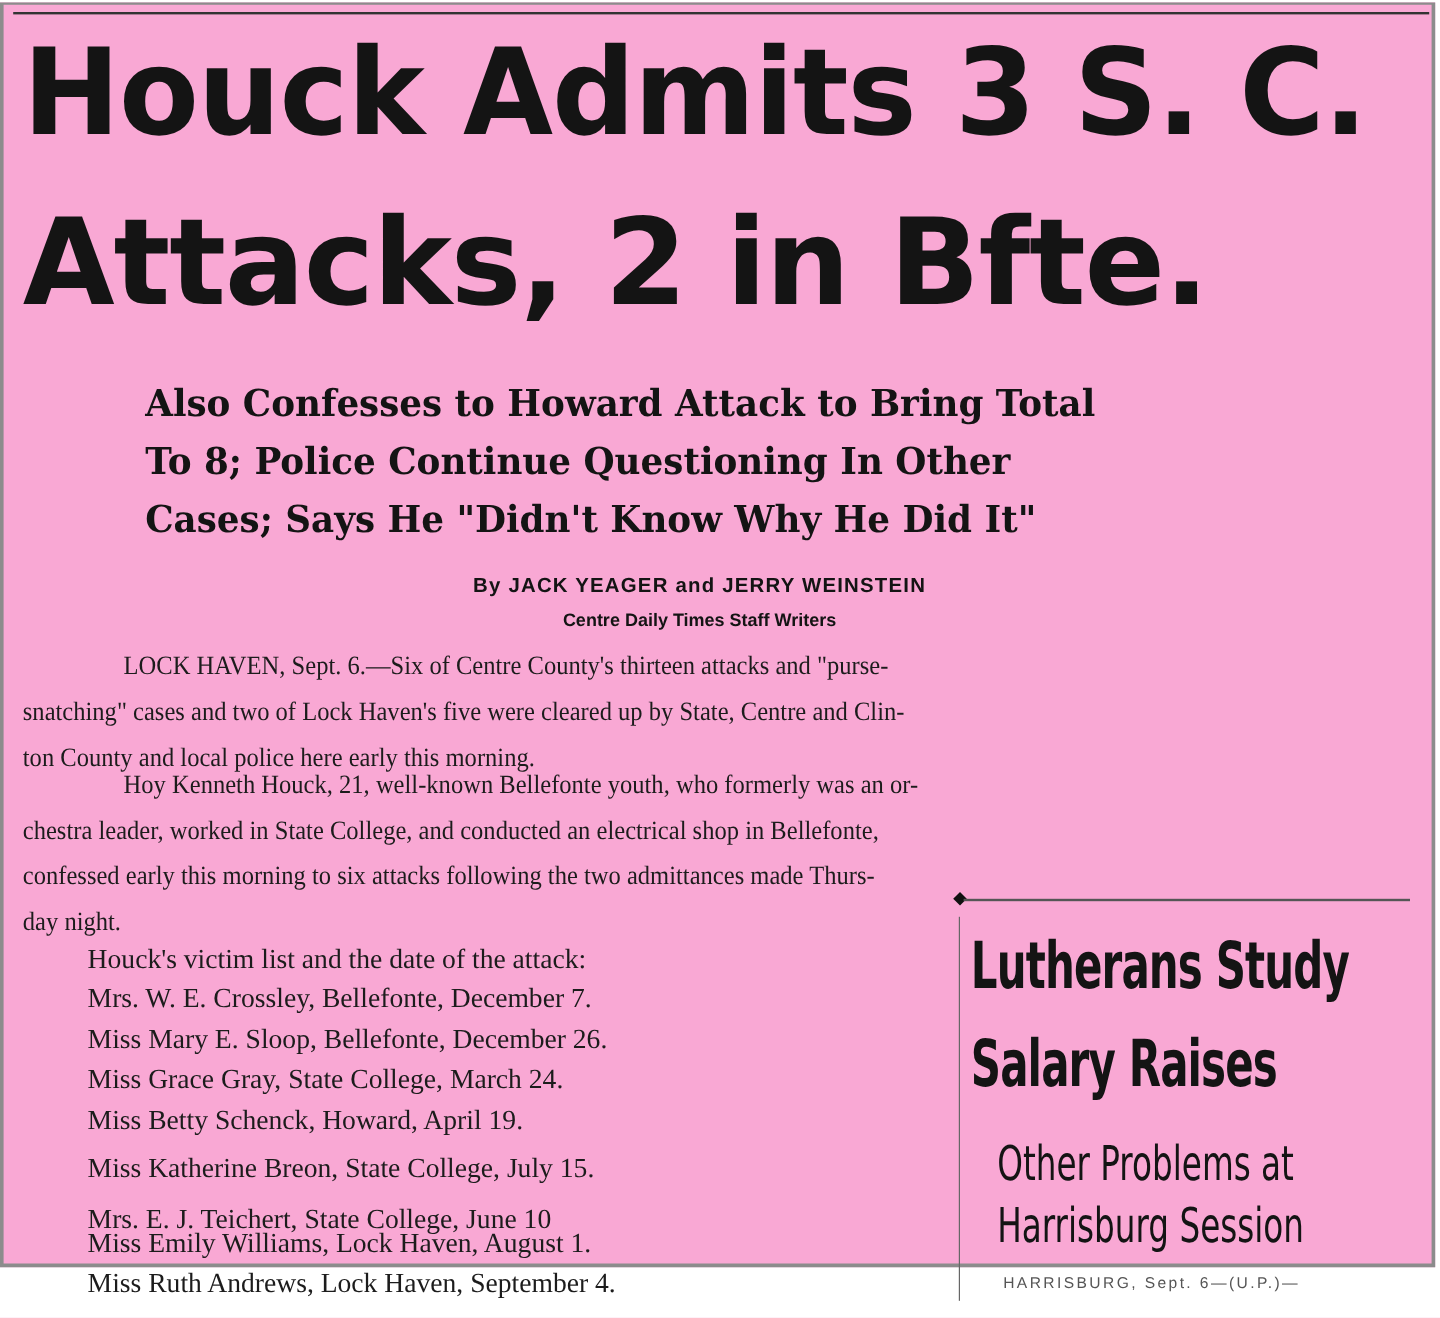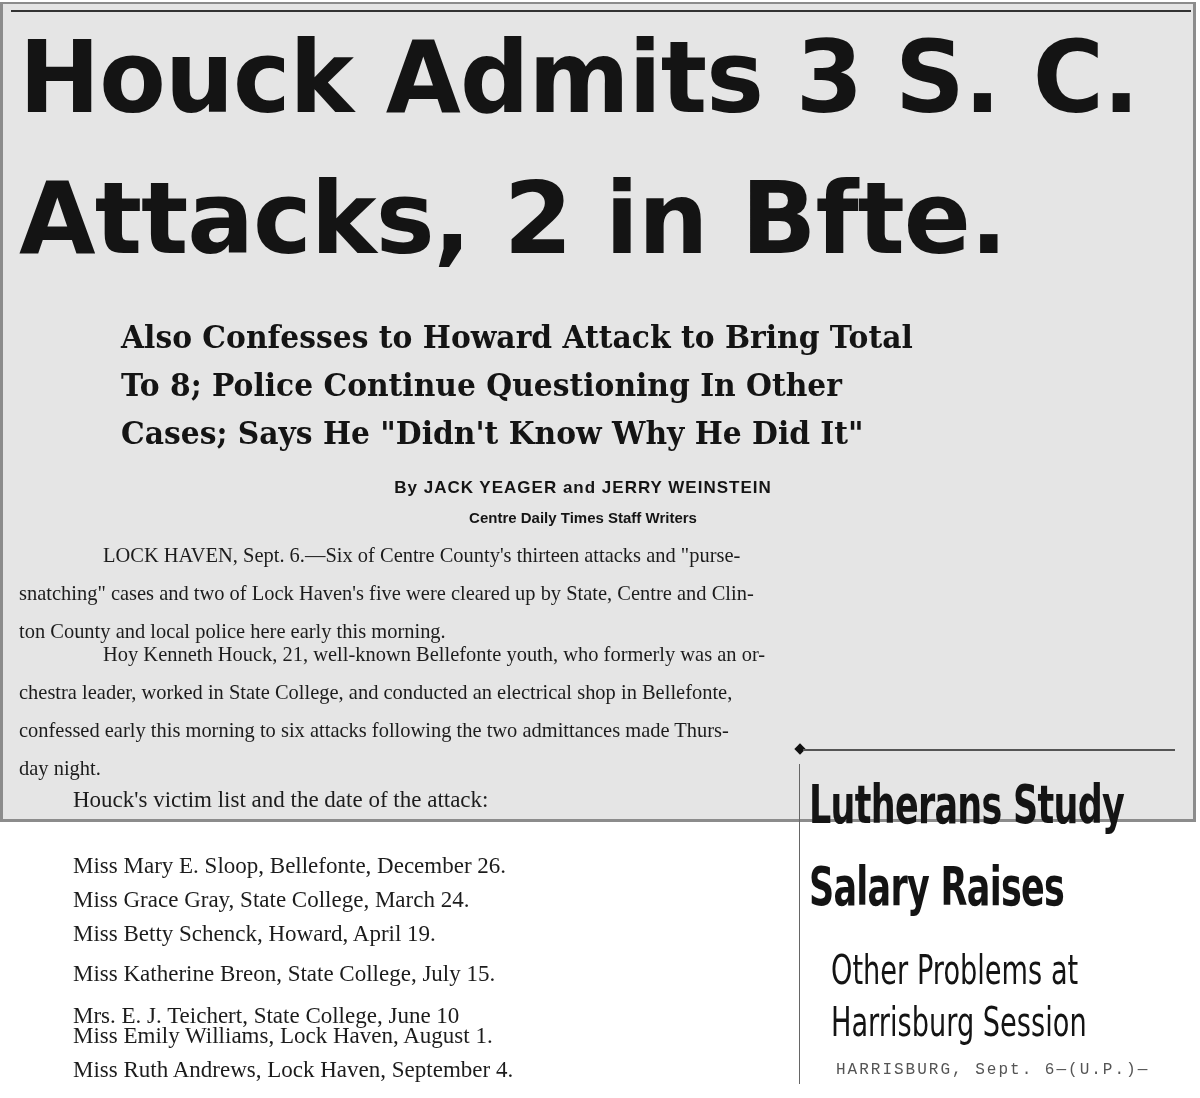--- a/index.html
+++ b/index.html
@@ -1,17 +1,17 @@
 <!DOCTYPE html>
 <html><head>
 <meta charset="utf-8">
 <style>
   html,body{margin:0;padding:0;background:#fff;}
   body{width:1200px;height:1098px;position:relative;overflow:hidden;}
-  .clip{position:absolute;left:0;top:2px;width:1196px;height:820px;background:#e5e5e5;border:3px solid #8c8c8c;border-top-width:2px;box-sizing:border-box;color:#141414;}
+  .clip{position:absolute;left:0;top:2px;width:1196px;height:1054px;background:#f9a8d4;border:3px solid #8c8c8c;border-top-width:2px;box-sizing:border-box;color:#141414;}
   .topline{position:absolute;left:8px;top:6px;width:1180px;height:2px;background:#333;}
   .headline{position:absolute;left:16px;margin:0;font-family:"DejaVu Sans",sans-serif;font-weight:bold;font-size:100px;letter-spacing:-1px;line-height:1;transform-origin:left top;white-space:nowrap;}
   .h1{top:24px;transform:scaleX(0.97);}
   .h2{top:165px;transform:scaleX(0.99);}
   .deck{position:absolute;left:118px;font-family:"DejaVu Serif",serif;font-weight:bold;font-size:31px;line-height:1;white-space:nowrap;transform-origin:left top;transform:scaleX(0.96);}
   .d1{top:318px;}
   .d2{top:366px;}
   .d3{top:414px;}
   .byline{position:absolute;left:0;width:1160px;text-align:center;font-family:"Liberation Sans",sans-serif;font-weight:bold;white-space:nowrap;}
   .b1{top:474px;font-size:17px;letter-spacing:1px;padding-left:0;}
@@ -20,21 +20,21 @@
   .list{position:absolute;left:70px;font-family:"Liberation Serif",serif;font-size:23px;line-height:1;white-space:nowrap;color:#1c1c1c;}
   .sidebar-rule-top{position:absolute;left:800px;top:745px;width:372px;height:2px;background:#555;}
   .sidebar-dot{position:absolute;left:793px;top:741px;width:8px;height:8px;background:#111;transform:rotate(45deg);}
   .sidebar-rule-left{position:absolute;left:796px;top:760px;width:1px;height:320px;background:#666;}
   .side-head{position:absolute;left:806px;font-family:"DejaVu Sans Condensed","DejaVu Sans",sans-serif;font-weight:bold;font-size:54px;line-height:1;white-space:nowrap;transform-origin:left top;transform:scaleX(0.72);letter-spacing:-1px;}
   .sh1{top:774px;}
   .sh2{top:856px;}
   .side-deck{position:absolute;left:828px;font-family:"DejaVu Sans",sans-serif;font-size:40px;line-height:1;white-space:nowrap;transform-origin:left top;transform:scaleX(0.68);}
   .sd1{top:946px;}
   .sd2{top:998px;}
-  .dateline2{position:absolute;left:833px;top:1057px;font-family:Liberation Mono, monospace;font-size:16px;letter-spacing:2px;color:#555;white-space:nowrap;}
+  .dateline2{position:absolute;left:833px;top:1057px;font-family:Liberation Sans, sans-serif;font-size:13px;letter-spacing:2px;color:#555;white-space:nowrap;}
 </style>
 </head>
 <body>
 
 <div class="clip">
   <div class="topline"></div>
 
   <h1 class="headline h1">Houck Admits 3 S. C.</h1>
   <h1 class="headline h2">Attacks, 2 in Bfte.</h1>
 
@@ -47,20 +47,21 @@
 
   <div class="body" style="top:540px;left:100px;transform:scaleX(0.93);">LOCK HAVEN, Sept. 6.—Six of Centre County's thirteen attacks and "purse-</div>
   <div class="body" style="top:578px;transform:scaleX(0.93);">snatching" cases and two of Lock Haven's five were cleared up by State, Centre and Clin-</div>
   <div class="body" style="top:616px;transform:scaleX(0.93);">ton County and local police here early this morning.</div>
   <div class="body" style="top:639px;left:100px;transform:scaleX(0.93);">Hoy Kenneth Houck, 21, well-known Bellefonte youth, who formerly was an or-</div>
   <div class="body" style="top:677px;transform:scaleX(0.93);">chestra leader, worked in State College, and conducted an electrical shop in Bellefonte,</div>
   <div class="body" style="top:715px;transform:scaleX(0.93);">confessed early this morning to six attacks following the two admittances made Thurs-</div>
   <div class="body" style="top:753px;transform:scaleX(0.93);">day night.</div>
 
   <div class="list" style="top:784px;">Houck's victim list and the date of the attack:</div>
+  <div class="list" style="top:816px;">Mrs. W. E. Crossley, Bellefonte, December 7.</div>
   <div class="list" style="top:850px;">Miss Mary E. Sloop, Bellefonte, December 26.</div>
   <div class="list" style="top:884px;text-align:center;">Miss Grace Gray, State College, March 24.</div>
   <div class="list" style="top:918px;">Miss Betty Schenck, Howard, April 19.</div>
   <div class="list" style="top:952px;margin-top:48px;">Mrs. E. J. Teichert, State College, June 10</div>
   <div class="list" style="top:958px;">Miss Katherine Breon, State College, July 15.</div>
   <div class="list" style="top:1020px;">Miss Emily Williams, Lock Haven, August 1.</div>
   <div class="list" style="top:1054px;">Miss Ruth Andrews, Lock Haven, September 4.</div>
 
   <div class="sidebar-dot"></div>
   <div class="sidebar-rule-top"></div>

